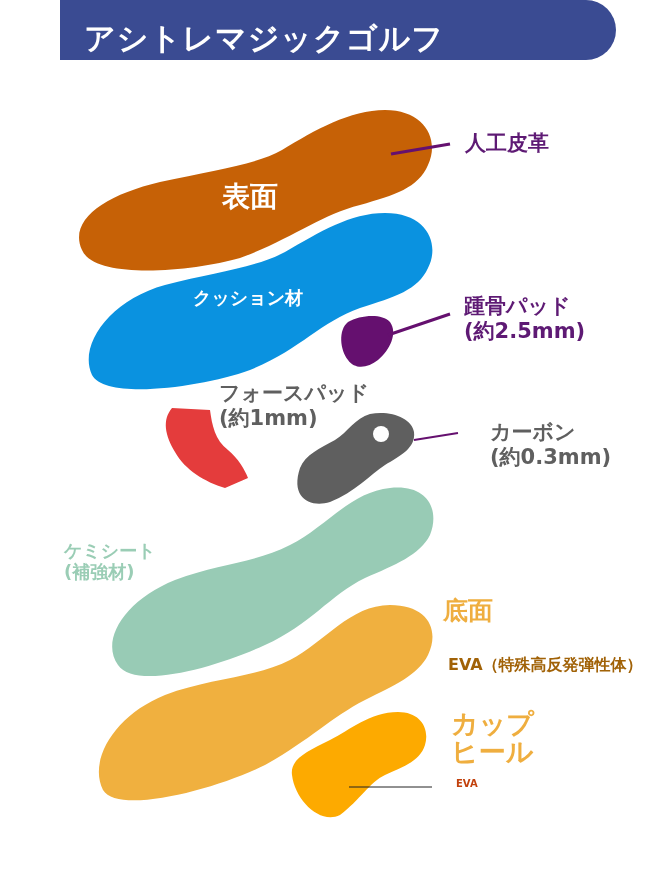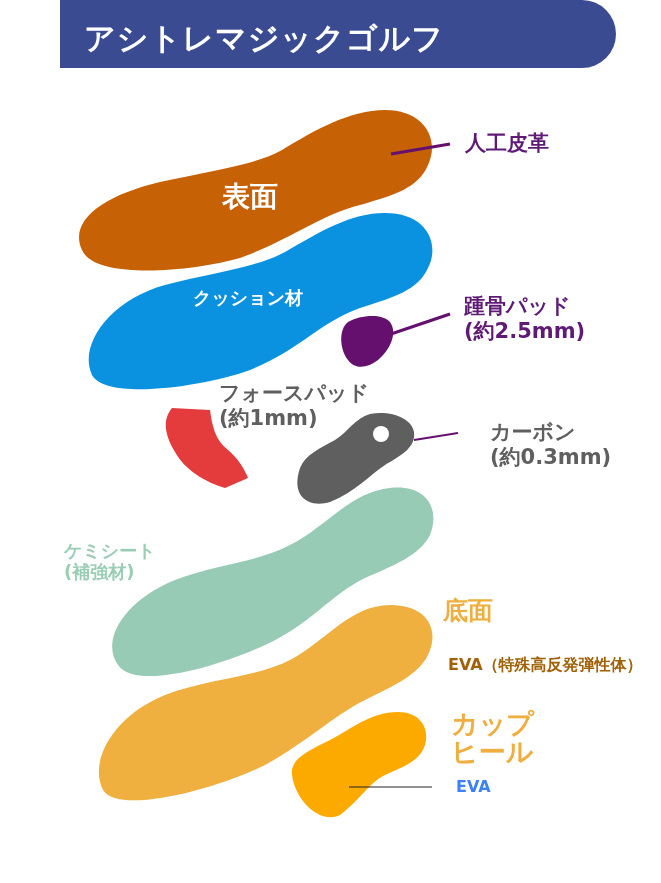--- a/index.html
+++ b/index.html
@@ -1,34 +1,34 @@
 <!DOCTYPE html>
 <html><head>
   <meta charset="utf-8">
   <style>
     html, body { margin: 0; padding: 0; background: #ffffff; }
     body { width: 661px; height: 883px; position: relative; overflow: hidden;
            font-family: "DejaVu Sans", "Liberation Sans", sans-serif; }
-    .header { position: absolute; left: 60px; top: 0; width: 556px; height: 68px;
+    .header { position: absolute; left: 60px; top: 0; width: 556px; height: 60px;
               background: #3a4b92; border-radius: 0 40px 40px 0; text-align: center; }
     .header-title { position: absolute; left: 24px; top: 18px; color: #ffffff;
                     font-size: 31px; font-weight: bold; letter-spacing: 1px; white-space: nowrap; }
     svg.diagram { position: absolute; left: 0; top: 0; }
     .lbl { position: absolute; font-weight: bold; white-space: nowrap; line-height: 1.18; }
     .lbl-surface { left: 222px; top: 180px; font-size: 28px; color: #ffffff; }
     .lbl-cushion { left: 193px; top: 287px; font-size: 18px; color: #ffffff; }
     .lbl-leather { left: 465px; top: 131px; font-size: 21px; color: #5e1a74; text-align: center; }
     .lbl-heelbone { left: 464px; top: 294px; font-size: 21px; color: #5e1a74; }
     .lbl-force { left: 219px; top: 381px; font-size: 21px; color: #5f5f5f; }
     .lbl-carbon { left: 466px; top: 420px; font-size: 21px; color: #5f5f5f; margin-left: 24px; }
     .lbl-chemi { left: 64px; top: 540px; font-size: 18px; color: #9acdb5; }
     .lbl-bottom { left: 443px; top: 596px; font-size: 25px; color: #efae3f; }
     .lbl-bottom-sub { left: 448px; top: 656px; font-size: 16px; color: #a16207; }
     .lbl-heelcup { left: 451px; top: 710px; font-size: 27px; color: #efae3f; line-height: 1.05; }
-    .lbl-eva { left: 456px; top: 778px; font-size: 16px; color: #3b82f6; }
+    .lbl-eva { left: 456px; top: 778px; font-size: 10px; color: #c2410c; }
   </style>
 </head>
 <body>
 
 <div class="header">
   <div class="header-title">アシトレマジックゴルフ</div>
 </div>
 
 <svg class="diagram" width="661" height="883" viewBox="0 0 661 883">
 

